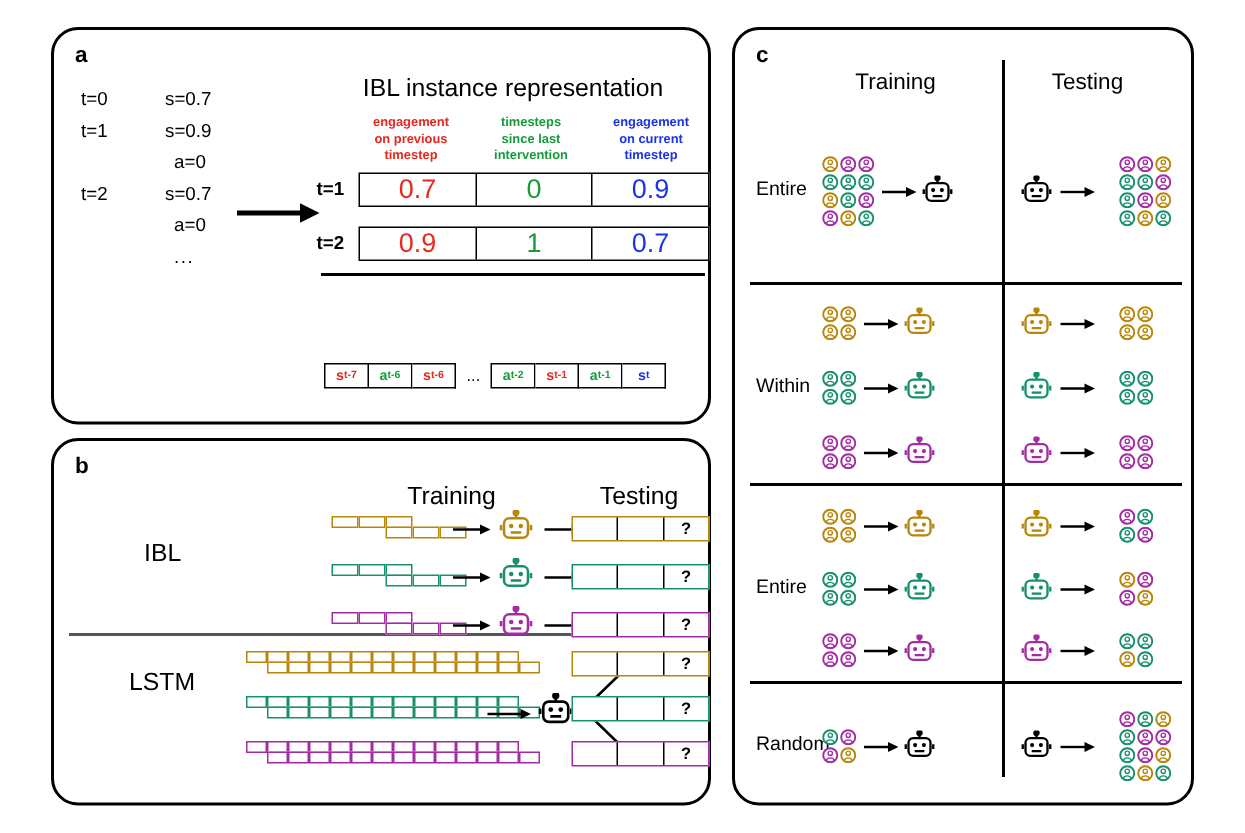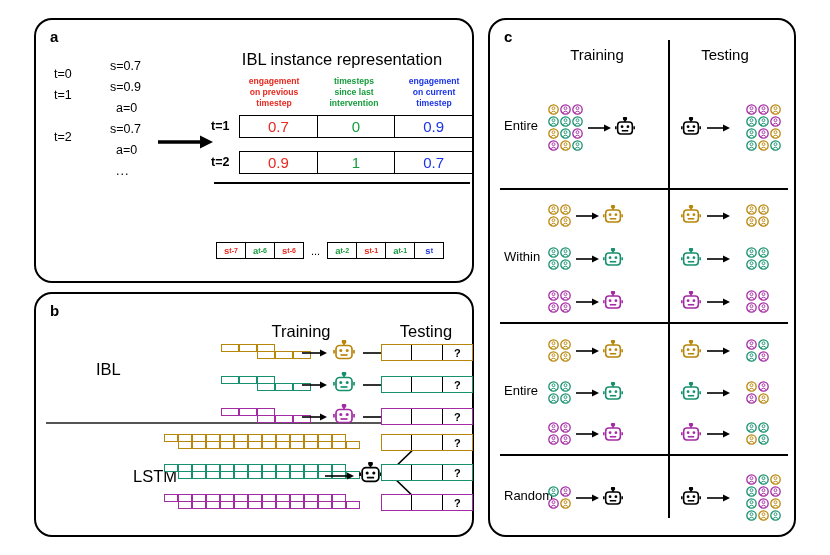--- a/index.html
+++ b/index.html
@@ -16,39 +16,39 @@
   #panel-b{left:34px;top:292px;width:440px;height:245px;}
   #panel-c{left:488px;top:18px;width:308px;height:519px;}
 
   .panel-letter{
     position:absolute;font-weight:bold;font-size:15px;left:14px;top:8px;letter-spacing:0;
   }
 
   
   .seq{position:absolute;left:18px;top:40px;width:150px;font-size:12.5px;line-height:1;}
   .seq-row{height:21px;position:relative;}
-  .seq-t{position:absolute;left:0;top:0;margin-top:8px;}
+  .seq-t{position:absolute;left:0;top:0;}
   .seq-s{position:absolute;left:56px;top:0;}
   .seq-a{position:absolute;left:62px;top:0;}
   .seq-dots{position:absolute;left:62px;top:0;letter-spacing:1px;}
 
   .bigarrow{position:absolute;left:120px;top:113px;width:58px;height:18px;}
 
   .a-title{
     position:absolute;left:175px;top:30px;width:262px;text-align:center;
     font-size:16.5px;
   }
   .headers{position:absolute;left:198px;top:56px;width:240px;display:flex;}
   .hcol{flex:1;text-align:center;font-size:8.6px;line-height:1.28;font-weight:bold;}
 
   .inst-row{position:absolute;left:175px;width:262px;height:22px;display:flex;align-items:center;}
   #inst1{top:95px;} #inst2{top:131px;}
   .inst-lab{width:28px;text-align:left;font-size:12.5px;font-weight:bold;}
   .inst-box{flex:1;display:flex;border:1.6px solid #000;height:21px;background:#fff;}
-  .inst-cell{flex:1;display:flex;align-items:center;justify-content:center;font-size:15px;}
+  .inst-cell{flex:1;display:flex;align-items:center;justify-content:center;font-size:18px;}
   .inst-cell + .inst-cell{border-left:1.6px solid #000;}
   .cred{color:#e8281e;} .cgreen{color:#169c3c;} .cblue{color:#1a33e6;}
 
   .divider{position:absolute;left:178px;top:162px;width:256px;height:1.6px;background:#000;}
 
   .b-title{position:absolute;left:175px;top:172px;width:262px;text-align:center;font-size:16.5px;}
   .b-sub{position:absolute;left:175px;top:199px;width:262px;text-align:center;font-size:12px;}
   .b-sub sub{font-size:8px;}
 
   .win{position:absolute;left:180px;top:222px;display:flex;align-items:center;gap:4px;}
@@ -61,21 +61,21 @@
   .wgroup{display:flex;}
   .wgroup .wcell + .wcell{border-left:0;}
   .wdots{font-size:11px;padding:0 3px;}
 
   
   .bc-head{position:absolute;top:28px;font-size:16.5px;}
   #bc-train{left:205px;width:120px;text-align:center;}
   #bc-test{left:330px;width:120px;text-align:center;}
   .row-label{position:absolute;font-size:16.5px;}
   #lab-ibl{left:60px;top:66px;}
-  #lab-lstm{left:50px;top:173px;margin-left:47px;}
+  #lab-lstm{left:50px;top:152px;}
   .b-hr{position:absolute;left:10px;top:128px;width:420px;height:2px;background:#555;}
 
   .stair{position:absolute;}
   .stair .sr{display:flex;}
   .stair .sr.second{margin-top:-1.4px;margin-left:36px;}
   .sc{border:1.6px solid currentColor;height:8px;width:18px;box-sizing:border-box;background:#fff;}
   .sc + .sc{border-left-width:1.6px;}
 
   .longbars .sr{display:flex;}
   .longbars .sr.second{margin-top:-1.4px;margin-left:14px;}

